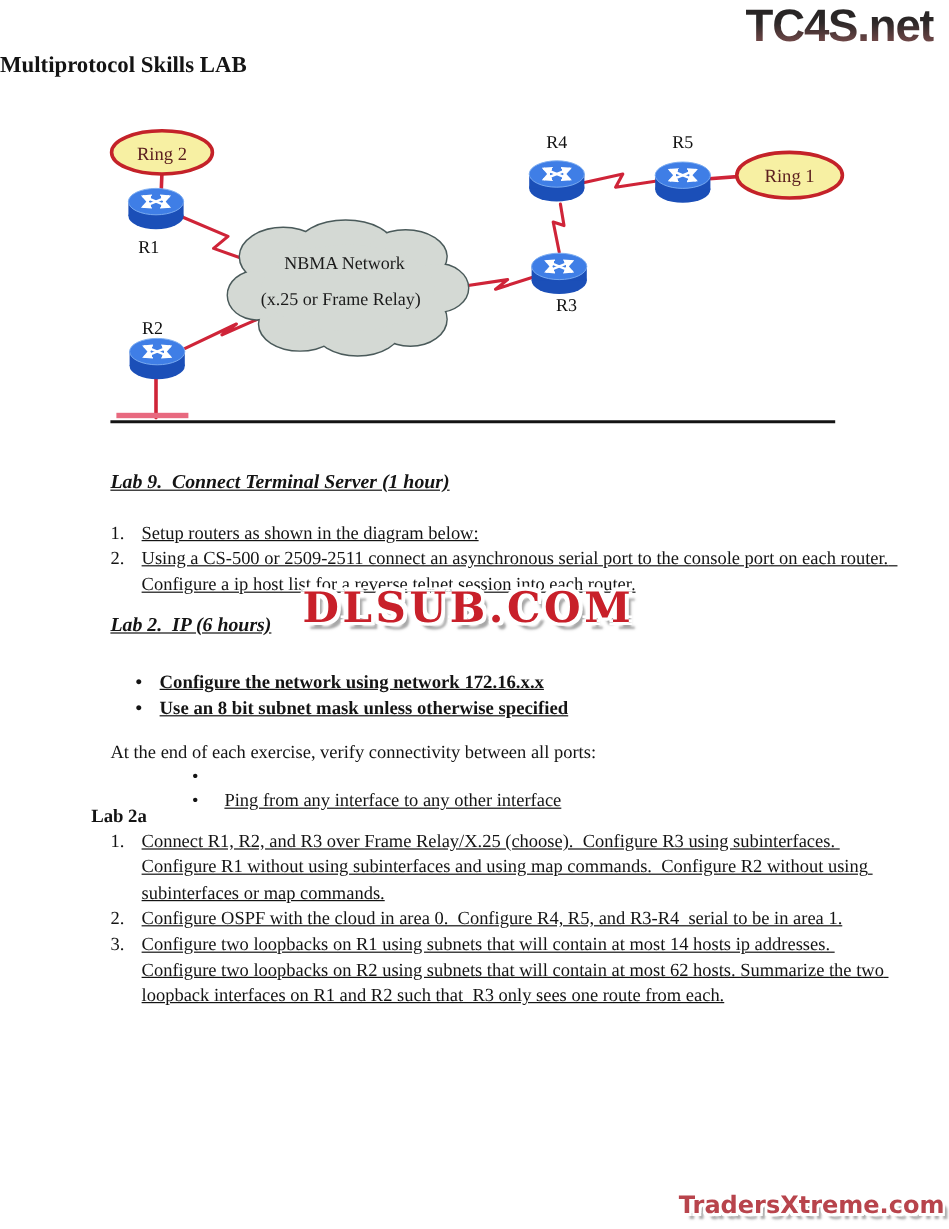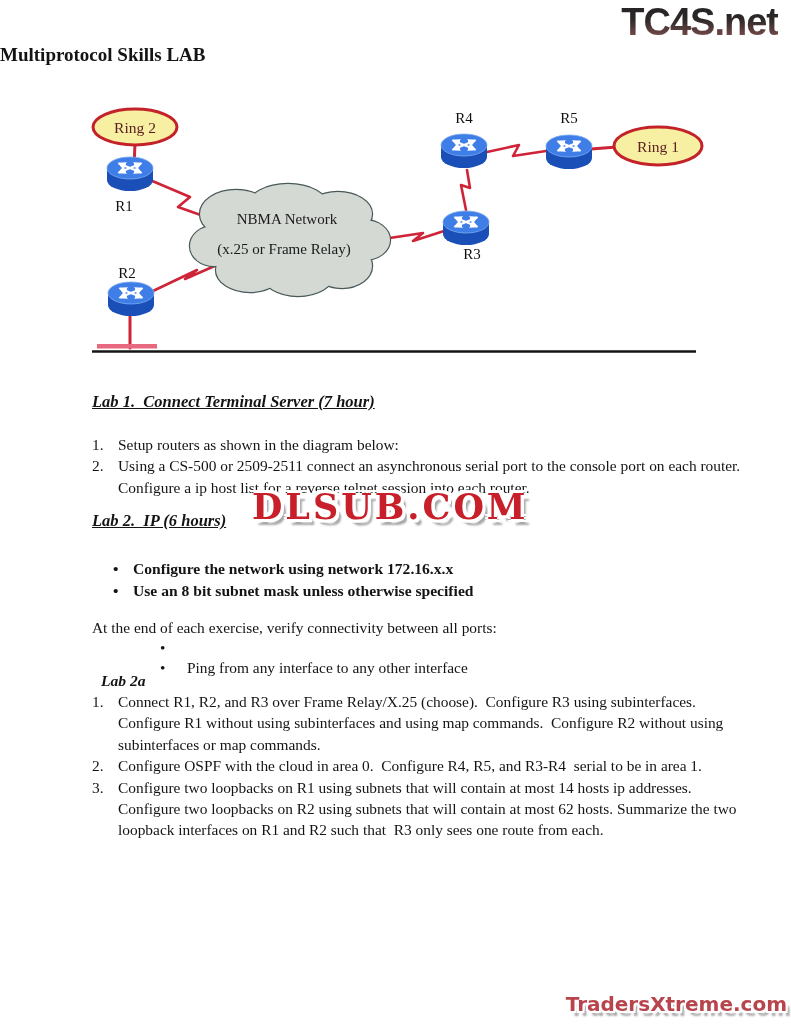--- a/index.html
+++ b/index.html
@@ -36,31 +36,31 @@
   .heading{position:absolute;font-weight:bold;font-style:italic;text-decoration:underline;
            font-size:16.5px;white-space:pre-wrap;}
   #lab1-heading{top:392px;left:92px;}
   #lab2-heading{top:511px;left:92px;text-align:center;}
 
   .num-list{position:absolute;left:92px;font-size:15.4px;line-height:21.4px;}
   #lab1-list{top:434px;width:652px;}
   #lab2a-list{top:691px;width:654px;}
   .li{display:flex;}
   .num{width:26px;flex:0 0 26px;}
-  .txt{white-space:pre-wrap;}
+  .txt{white-space:pre-wrap;text-decoration:underline;}
 
   .bold-bullets{position:absolute;top:558px;left:113px;font-weight:bold;font-size:15.6px;line-height:22px;}
   .b-row{display:flex;}
   .bullet{width:20px;flex:0 0 20px;}
 
   .verify-intro{position:absolute;top:619px;left:92px;margin:0;font-size:15.4px;white-space:pre-wrap;text-align:right;}
   .verify-bullets{position:absolute;top:638px;left:160px;font-size:15.4px;line-height:20.4px;}
   .verify-bullets .bullet{width:27px;flex:0 0 27px;}
 
-  .lab2a{position:absolute;top:672px;left:101px;font-weight:bold;font-style:italic;font-size:15.6px;}
+  .lab2a{position:absolute;top:672px;left:76px;font-weight:bold;font-size:15.6px;}
 </style>
 </head>
 <body>
 
 <div class="page">
 
   <div class="tc4s">TC4S.net</div>
 
   <h1 class="title">Multiprotocol Skills LAB</h1>
 
@@ -136,21 +136,21 @@
     <use href="#router" x="464" y="150"></use>
     <use href="#router" x="569" y="151"></use>
 
     <text class="node-label" x="124" y="211">R1</text>
     <text class="node-label" x="127" y="278">R2</text>
     <text class="node-label" x="472" y="259">R3</text>
     <text class="node-label" x="464" y="123">R4</text>
     <text class="node-label" x="569" y="123">R5</text>
   </svg>
 
-  <div class="heading" id="lab1-heading">Lab 1.  Connect Terminal Server (7 hour)</div>
+  <div class="heading" id="lab1-heading">Lab 9.  Connect Terminal Server (1 hour)</div>
 
   <div class="num-list" id="lab1-list">
     <div class="li">
       <span class="num">1.</span>
       <span class="txt">Setup routers as shown in the diagram below:</span>
     </div>
     <div class="li">
       <span class="num">2.</span>
       <span class="txt">Using a CS-500 or 2509-2511 connect an asynchronous serial port to the console port on each router.  Configure a ip host list for a reverse telnet session into each router.</span>
     </div>

